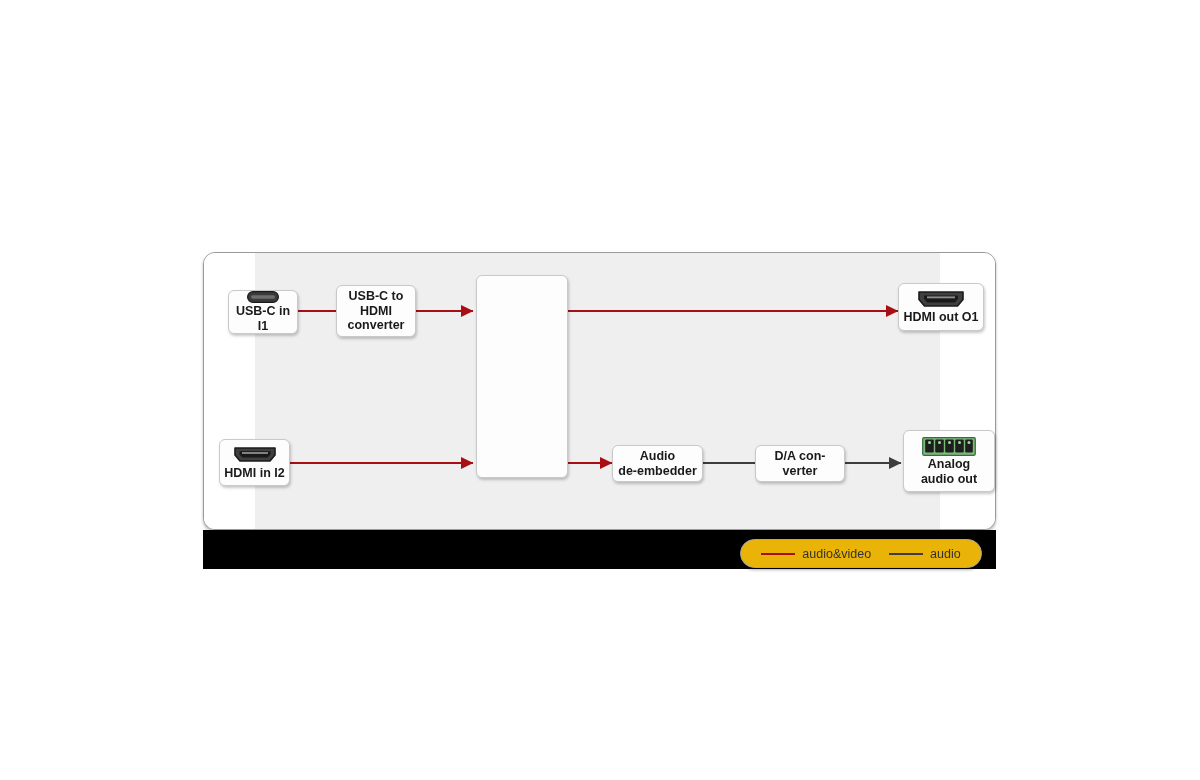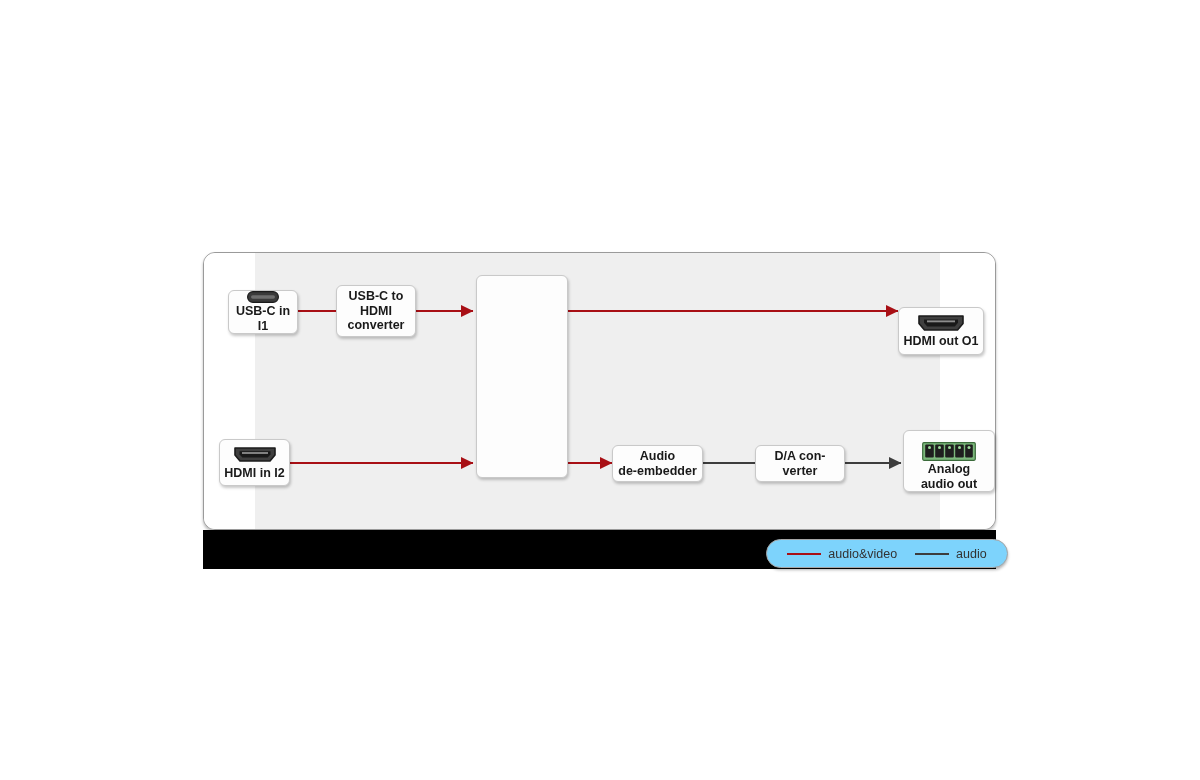--- a/index.html
+++ b/index.html
@@ -97,25 +97,25 @@
     position: absolute;
     left: 0; top: 0;
     width: 1200px; height: 780px;
     z-index: 4;
     pointer-events: none;
   }
 
   
   #legend {
     position: absolute;
-    left: 766px;
+    left: 740px;
     top: 539px;
     width: 242px;
     height: 29px;
-    background: #7dd3fc;
+    background: #eab308;
     border: 1px solid #a6a6a6;
     border-radius: 15px;
     box-shadow: 0 2px 3px rgba(0,0,0,0.3);
     box-sizing: border-box;
     display: flex;
     align-items: center;
     justify-content: center;
     gap: 18px;
     z-index: 12;
   }
@@ -196,42 +196,42 @@
   <span class="icon-wrap">
     <svg width="44" height="17" viewBox="0 0 44 17" xmlns="http://www.w3.org/2000/svg">
       <path d="M2,2 H42 V9 L37,15 H7 L2,9 Z" fill="#3f3f3f" stroke="#1b1b1b" stroke-width="1.6" stroke-linejoin="round"></path>
       <path d="M6.5,5.2 H37.5 V8.4 L34.6,11.6 H9.4 L6.5,8.4 Z" fill="#191919"></path>
       <rect x="9" y="6.1" width="26" height="1.8" fill="#8d8d8d"></rect>
     </svg>
   </span>
   <span class="label">HDMI in I2</span>
 </div>
 
-<div class="node port" style="left:898px; top:283px; width:86px; height:48px;margin-top:24px;">
+<div class="node port" style="left:898px; top:283px; width:86px; height:48px;">
   <span class="icon-wrap">
     <svg width="48" height="18" viewBox="0 0 48 18" xmlns="http://www.w3.org/2000/svg">
       <path d="M2,2 H46 V9.5 L40.5,16 H7.5 L2,9.5 Z" fill="#3f3f3f" stroke="#1b1b1b" stroke-width="1.6" stroke-linejoin="round"></path>
       <path d="M7,5.4 H41 V8.8 L37.8,12.4 H10.2 L7,8.8 Z" fill="#191919"></path>
       <rect x="10" y="6.4" width="28" height="1.9" fill="#8d8d8d"></rect>
     </svg>
   </span>
   <span class="label">HDMI out O1</span>
 </div>
 
 <div class="node" style="left:612px; top:445px; width:91px; height:37px;">
   <span class="label">Audio
 de-embedder</span>
 </div>
 
 <div class="node" style="left:755px; top:445px; width:90px; height:37px;">
   <span class="label">D/A con-
 verter</span>
 </div>
 
-<div class="node port" style="left:903px; top:430px; width:92px; height:62px;justify-content:flex-end;">
+<div class="node port" style="left:903px; top:430px; width:92px; height:62px;">
   <span class="icon-wrap">
     <svg width="54" height="19" viewBox="0 0 54 19" xmlns="http://www.w3.org/2000/svg">
       <rect x="0.7" y="0.7" width="52.6" height="17.6" rx="1.2" ry="1.2" fill="#7cb87c" stroke="#3b6b3b" stroke-width="1.2"></rect>
       <g fill="#1e1e1e">
         <rect x="3.2" y="2.6" width="8.6" height="12.8" rx="1"></rect>
         <rect x="13.2" y="2.6" width="8.6" height="12.8" rx="1"></rect>
         <rect x="23.2" y="2.6" width="8.6" height="12.8" rx="1"></rect>
         <rect x="33.2" y="2.6" width="8.6" height="12.8" rx="1"></rect>
         <rect x="43.2" y="2.6" width="7.6" height="12.8" rx="1"></rect>
       </g>

